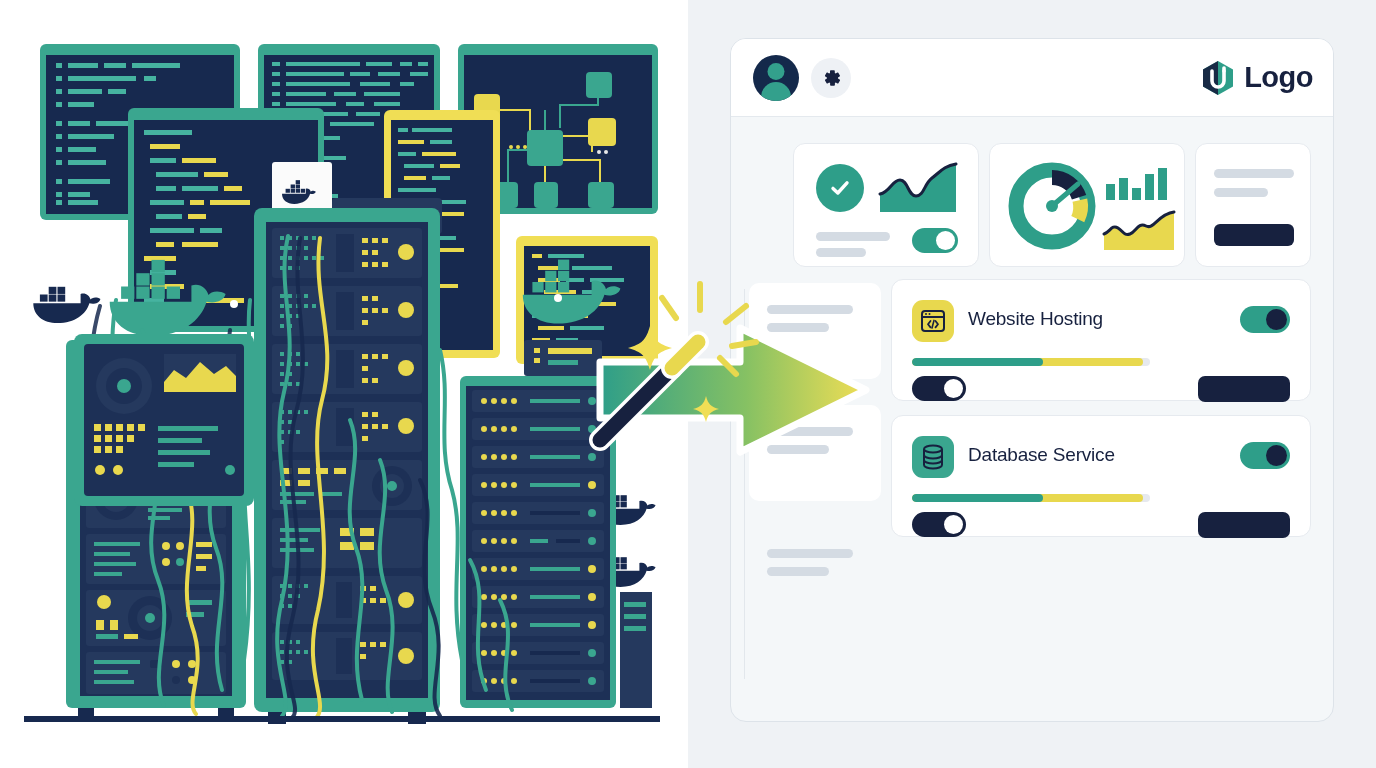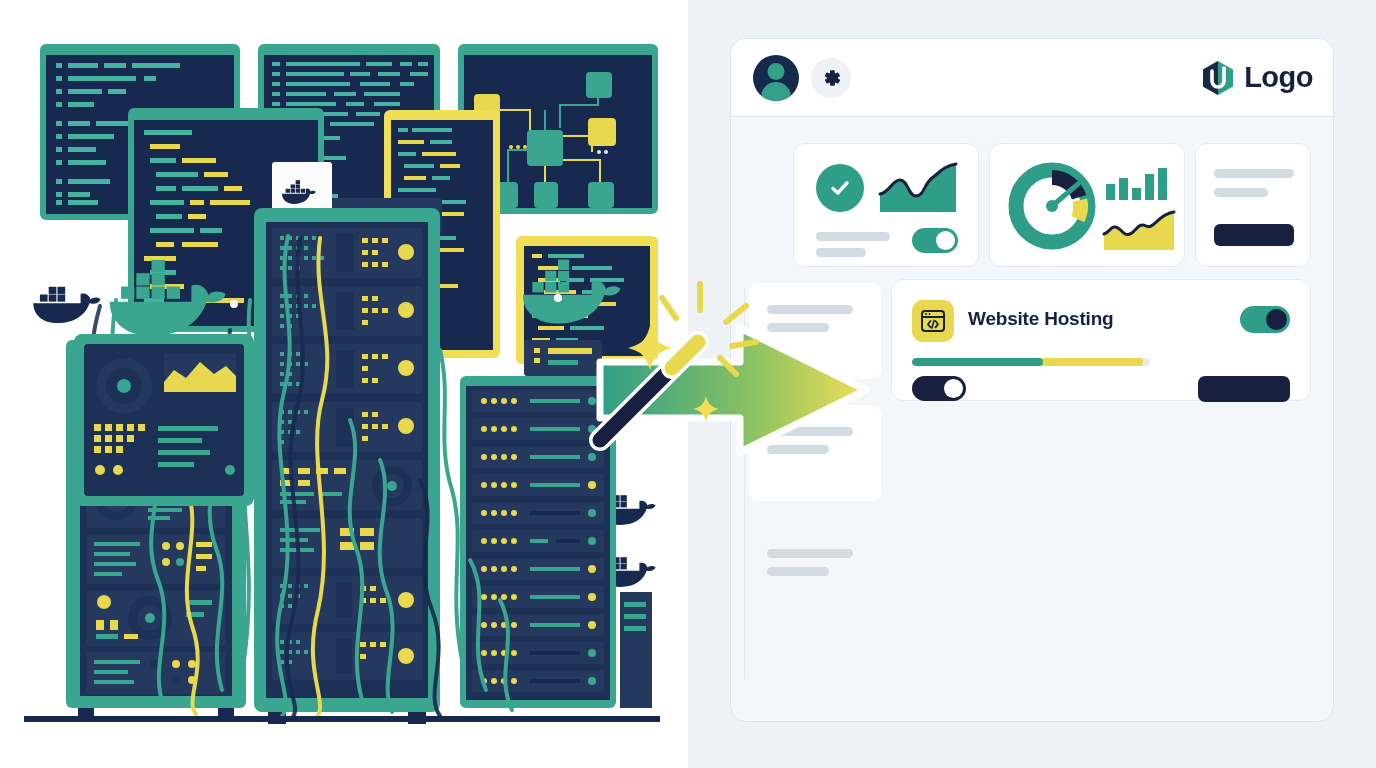--- a/index.html
+++ b/index.html
@@ -120,21 +120,21 @@
     background: #ffffff; border: 1px solid #e6eaef; border-radius: 12px;
     width: 420px; height: 122px; margin-bottom: 14px; position: relative;
   }
   .svc-icon {
     position: absolute; left: 20px; top: 20px;
     width: 42px; height: 42px; border-radius: 11px;
     display: flex; align-items: center; justify-content: center;
   }
   .svc-title {
     position: absolute; left: 76px; top: 28px;
-    font-size: 19px; font-weight: 700; color: #17213f; letter-spacing: -0.2px;
+    font-size: 19px; font-weight: 400; color: #17213f; letter-spacing: -0.2px;
   }
   .svc-toggle {
     position: absolute; right: 20px; top: 26px;
     width: 50px; height: 27px; border-radius: 14px; background: #2e9e89;
   }
   .svc-toggle .knob {
     position: absolute; right: 3px; top: 3px;
     width: 21px; height: 21px; border-radius: 50%; background: #17213f;
   }
   .progress-track {
@@ -1088,20 +1088,42 @@
           <div class="progress-track">
             <div class="progress-yellow" style="left:0;width:97%"></div>
             <div class="progress-teal" style="width:55%"></div>
           </div>
           <div class="svc-toggle-dark">
                 <div class="knob"></div>
               </div>
           <div class="svc-btn"></div>
         </div>
 
+        <div class="svc-card">
+          <div class="svc-icon" style="background:#3aa68f">
+            <svg width="24" height="26" viewBox="0 0 24 26">
+              <ellipse cx="12" cy="5" rx="9" ry="3.6" fill="none" stroke="#17213f" stroke-width="2"></ellipse>
+              <path d="M3 5 V21 a9 3.6 0 0018 0 V5" fill="none" stroke="#17213f" stroke-width="2"></path>
+              <path d="M3 11 a9 3.6 0 0018 0" fill="none" stroke="#17213f" stroke-width="2"></path>
+              <path d="M3 16 a9 3.6 0 0018 0" fill="none" stroke="#17213f" stroke-width="2"></path>
+            </svg>
+          </div>
+          <div class="svc-title">Database Service</div>
+          <div class="svc-toggle">
+                <div class="knob"></div>
+              </div>
+          <div class="progress-track">
+            <div class="progress-yellow" style="left:0;width:97%"></div>
+            <div class="progress-teal" style="width:55%"></div>
+          </div>
+          <div class="svc-toggle-dark">
+                <div class="knob"></div>
+              </div>
+          <div class="svc-btn"></div>
+        </div>
 
 
       </div>
     </div>
   </div>
 </div>
 
 <svg class="wand-overlay" viewBox="0 0 310 200">
   <defs>
     <linearGradient id="arrowgrad" x1="0" y1="0" x2="1" y2="0">

